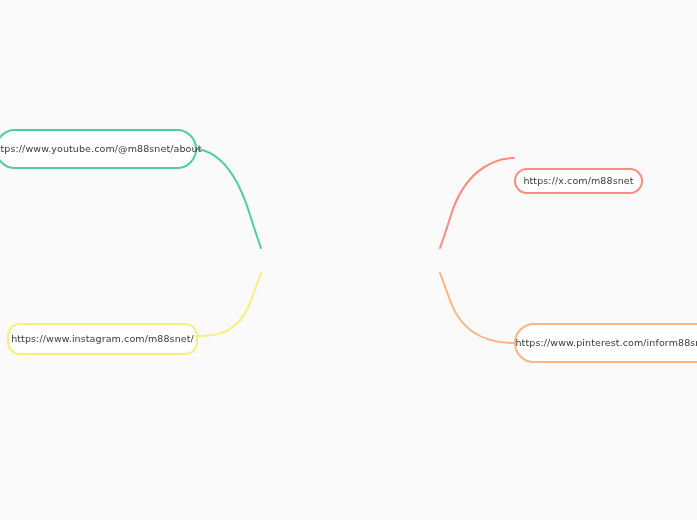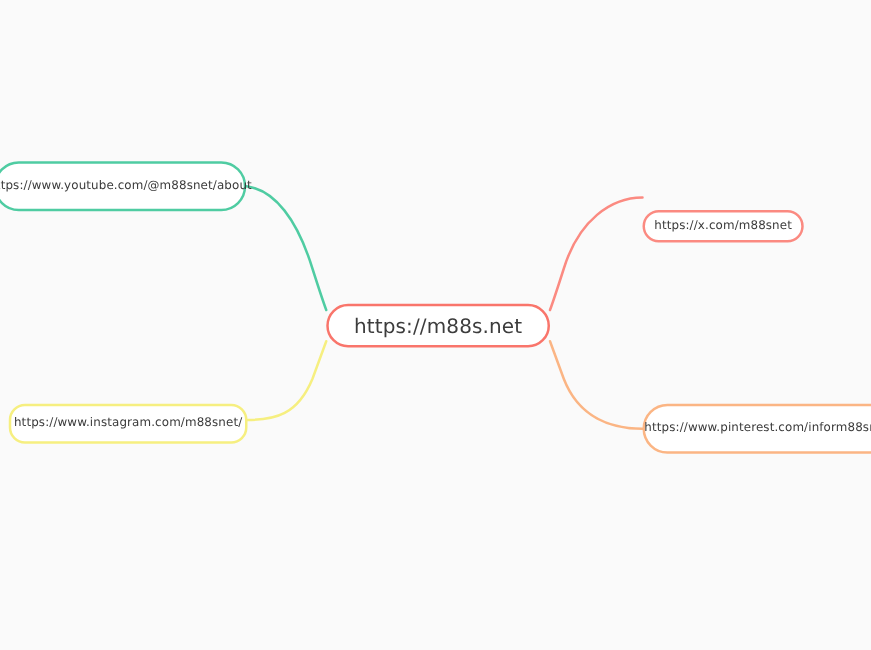--- a/index.html
+++ b/index.html
@@ -108,23 +108,20 @@
 
 <div id="mindmap-canvas">
 
   <svg id="connectors" viewBox="0 0 697 520" width="697" height="520">
     <path d="M 261 248 C 261 248 258 240 250 215 C 238 176 220 152 197 149" fill="none" stroke="#4fcca2" stroke-width="2" stroke-linecap="round"></path>
     <path d="M 440 248 C 440 248 443 240 451 215 C 463 176 489 158 514 158" fill="none" stroke="#fb8a81" stroke-width="2" stroke-linecap="round"></path>
     <path d="M 261 273 C 261 273 258 281 250 303 C 238 332 220 336 198 336" fill="none" stroke="#f6ef80" stroke-width="2" stroke-linecap="round"></path>
     <path d="M 440 273 C 440 273 443 281 451 303 C 463 334 489 343 514 343" fill="none" stroke="#fbb584" stroke-width="2" stroke-linecap="round"></path>
   </svg>
 
-  <div class="node" id="node-root">
-    <span>https://m88s.net</span>
-  </div>
 
   <div class="node node-wrap" id="node-youtube">
     <span>https://www.youtube.com/@m88snet/about</span>
   </div>
 
   <div class="node" id="node-x">
     <span>https://x.com/m88snet</span>
   </div>
 
   <div class="node" id="node-instagram">

